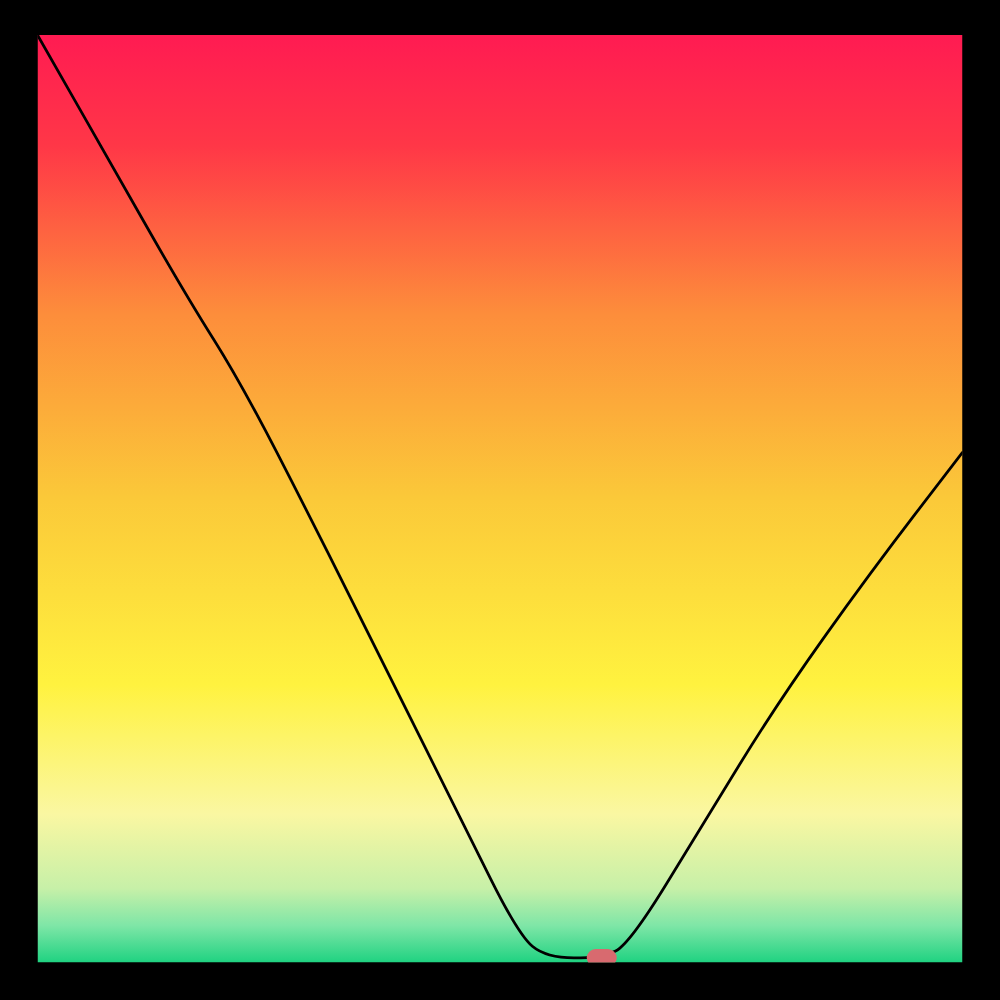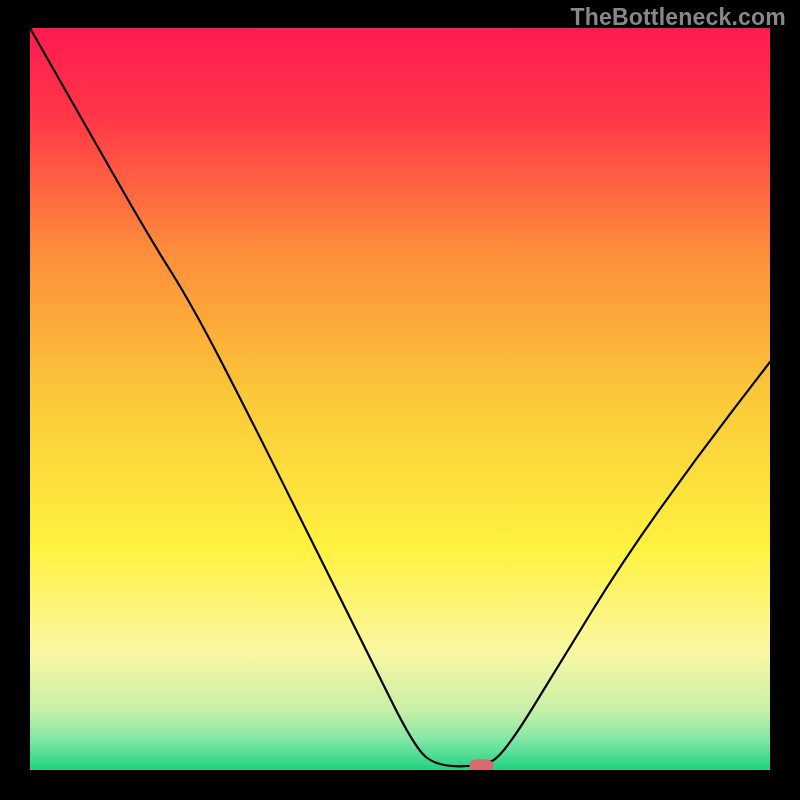--- a/index.html
+++ b/index.html
@@ -48,21 +48,20 @@
     stroke-width: 2.2;
     stroke-linecap: round;
     stroke-linejoin: round;
   }
 </style>
 </head>
 <body>
 
 <div class="outer">
 
-  <div class="watermark">TheBottleneck.com</div>
 
   <div class="plot-wrap">
     <svg viewBox="0 0 740 742" preserveAspectRatio="none">
       <defs>
         <linearGradient id="bg-grad" x1="0" y1="0" x2="0" y2="1">
         <stop offset="0%" stop-color="#ff1b52"></stop>
             <stop offset="12%" stop-color="#ff3747"></stop>
             <stop offset="30%" stop-color="#fd8d3b"></stop>
             <stop offset="50%" stop-color="#fbc939"></stop>
             <stop offset="70%" stop-color="#fff23f"></stop>

